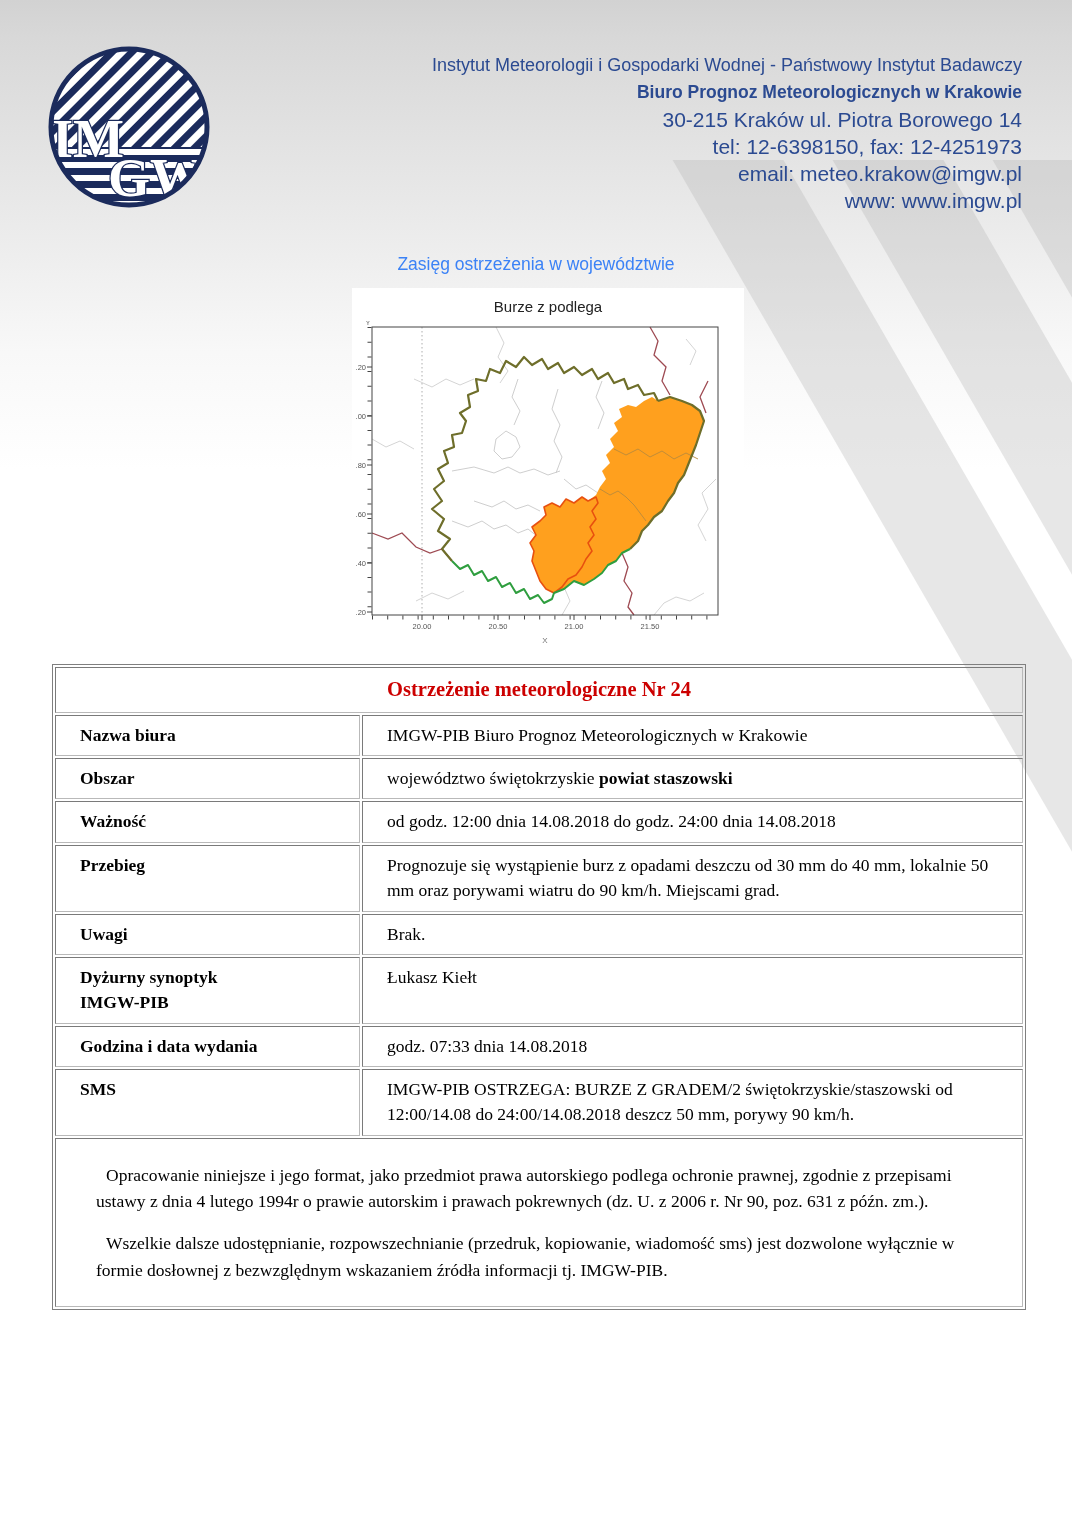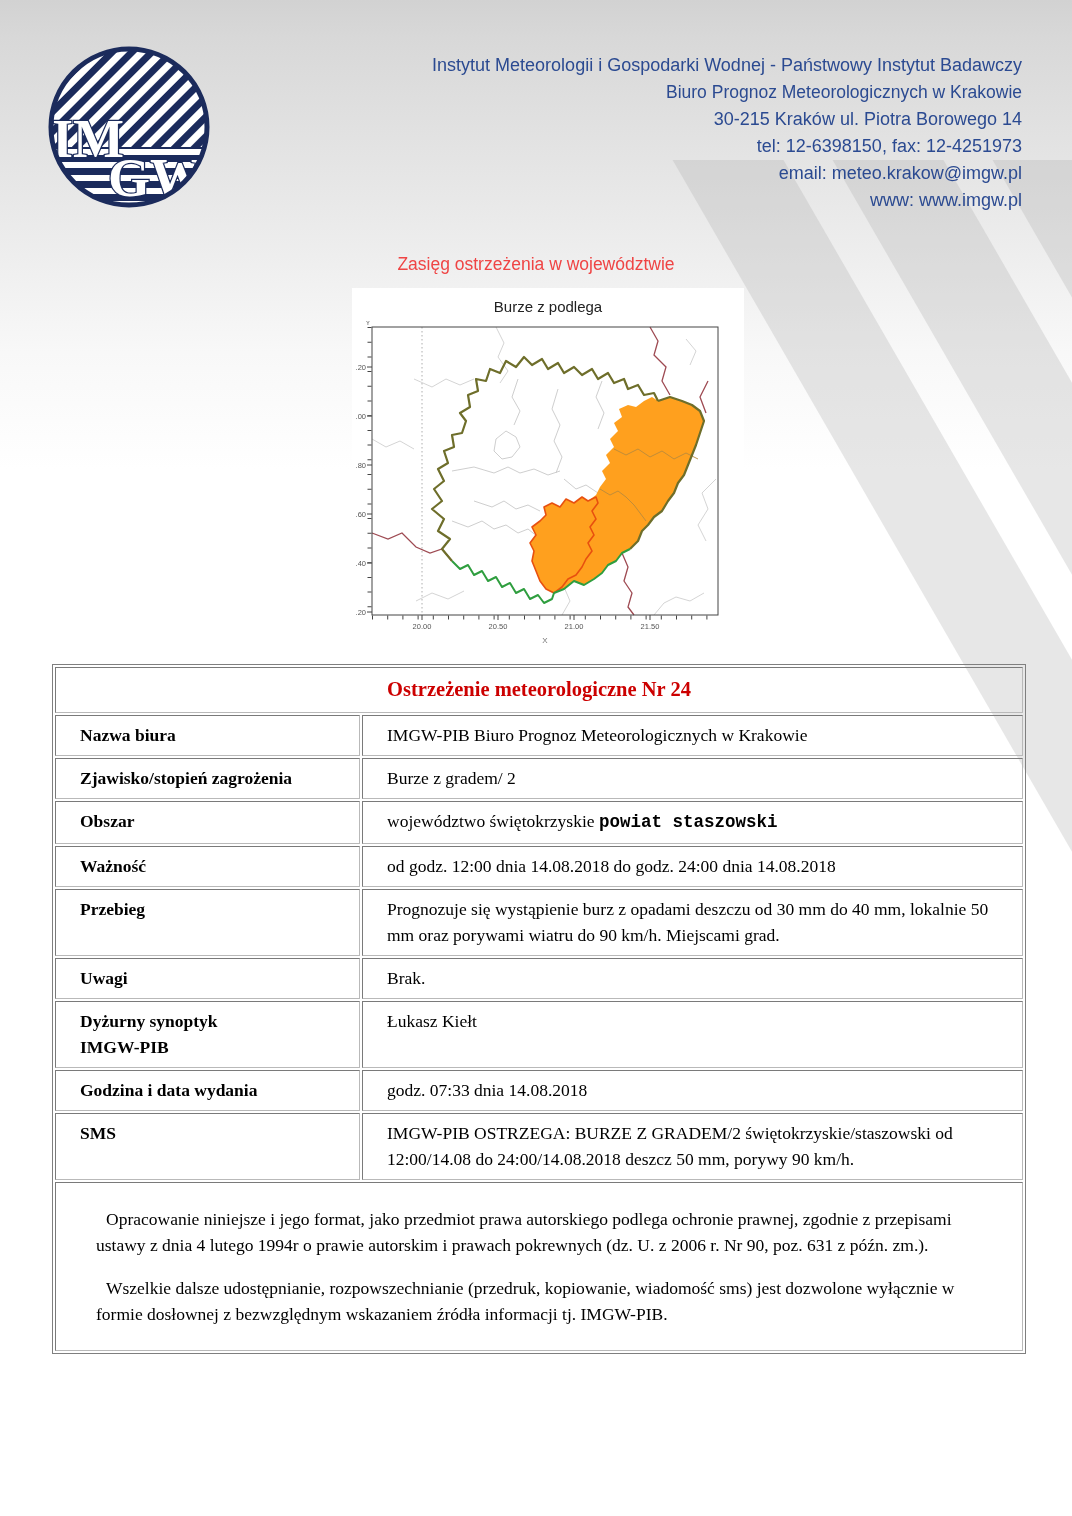--- a/index.html
+++ b/index.html
@@ -10,41 +10,41 @@
     background:linear-gradient(180deg,#d2d2d2 0%,#d8d8d8 8%,#e7e7e7 40%,#f8f8f8 75%,#ffffff 100%);}
   
   #watermark{position:absolute;left:0;top:160px;width:1072px;height:1130px;overflow:hidden;}
   .wm-stripe{position:absolute;top:-205px;width:96px;height:1560px;
     background:rgba(176,176,176,0.30);transform:rotate(-30deg);}
   
   #logo{position:absolute;left:46px;top:44px;width:166px;height:166px;}
   #org-block{position:absolute;right:50px;top:52px;text-align:right;
     font-family:"Liberation Sans",sans-serif;color:#2b4a91;}
   #org-line1{font-size:18px;line-height:27px;}
-  #org-line2{font-size:17.5px;line-height:27px;font-weight:normal;}
-  .org-small{font-size:18px;line-height:27px;text-align:right;}
+  #org-line2{font-size:17.5px;line-height:27px;font-weight:bold;}
+  .org-small{font-size:21px;line-height:27px;text-align:right;}
   
   #map-title{position:absolute;left:0;top:254px;width:1072px;text-align:center;
-    font-family:"Liberation Sans",sans-serif;font-size:17.5px;color:#ef4444;}
+    font-family:"Liberation Sans",sans-serif;font-size:17.5px;color:#3b82f6;}
   #map-box{position:absolute;left:352px;top:288px;width:392px;height:372px;background:#fff;}
   #map-subtitle{text-align:center;font-family:"Liberation Sans",sans-serif;font-size:15px;
     color:#222;padding-top:10px;}
   #map-svg{display:block;margin:6px auto 0 auto;}
   .tick-label{font-family:"Liberation Sans",sans-serif;font-size:7.5px;fill:#555;}
   .axis-letter{font-family:"Liberation Sans",sans-serif;font-size:8px;fill:#777;}
   
   #warning-table{position:absolute;left:52px;top:664px;width:974px;
     border-collapse:separate;border-spacing:2px;background:transparent;
     border:1px solid #7f7f7f;font-size:17.5px;color:#000;}
   #warning-table td{border:1px solid;border-color:#7a7a7a #b9b9b9 #b9b9b9 #7a7a7a;
     padding:7px 24px;vertical-align:top;line-height:1.45;background:transparent;}
   td.lbl{width:255px;font-weight:bold;white-space:pre-line;}
   #table-title-cell{text-align:center;font-weight:bold;font-size:20.5px;color:#cc0000;
     padding:11px 6px;}
-  .bold-part{font-weight:bold;font-family:Liberation Mono, monospace;}
+  .bold-part{font-weight:bold;}
   #footer-cell p{margin:16px;text-indent:10px;line-height:1.5;}
 </style>
 </head>
 <body>
 
 <div id="page">
 
   <div id="top-gradient"></div>
 
   <div id="watermark">
@@ -199,24 +199,20 @@
   <table id="warning-table">
     <tbody>
         <tr>
       <td id="table-title-cell" colspan="2">Ostrzeżenie meteorologiczne Nr 24</td>
     </tr>
     <tr>
       <td class="lbl">Nazwa biura</td>
       <td>IMGW-PIB Biuro Prognoz Meteorologicznych w Krakowie</td>
     </tr>
     <tr>
-      <td class="lbl">Zjawisko/stopień zagrożenia</td>
-      <td>Burze z gradem/ 2</td>
-    </tr>
-    <tr>
       <td class="lbl">Obszar</td>
       <td><span>województwo świętokrzyskie </span><span class="bold-part">powiat staszowski</span></td>
     </tr>
     <tr>
       <td class="lbl">Ważność</td>
       <td>od godz. 12:00 dnia 14.08.2018 do godz. 24:00 dnia 14.08.2018</td>
     </tr>
     <tr>
       <td class="lbl">Przebieg</td>
       <td>Prognozuje się wystąpienie burz z opadami deszczu od 30 mm do 40 mm, lokalnie 50 mm oraz porywami wiatru do 90 km/h. Miejscami grad.</td>

